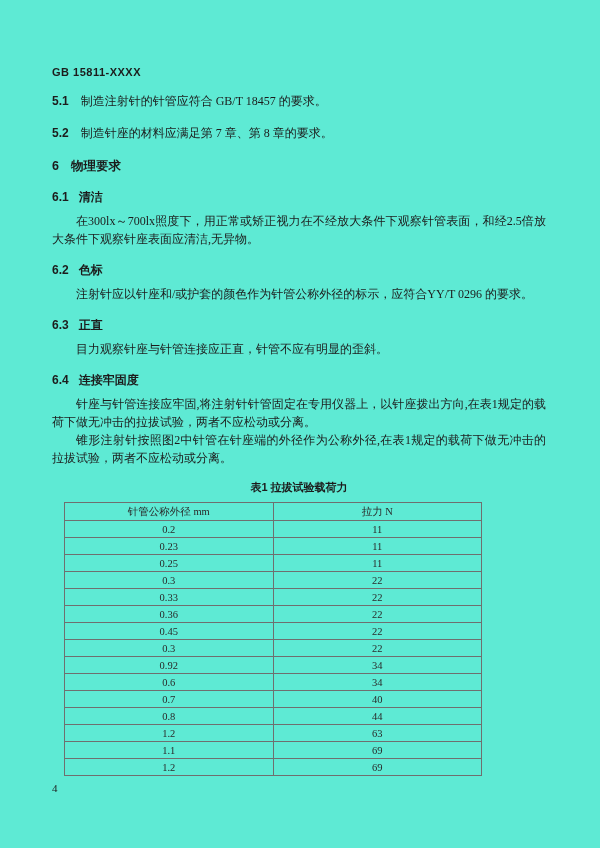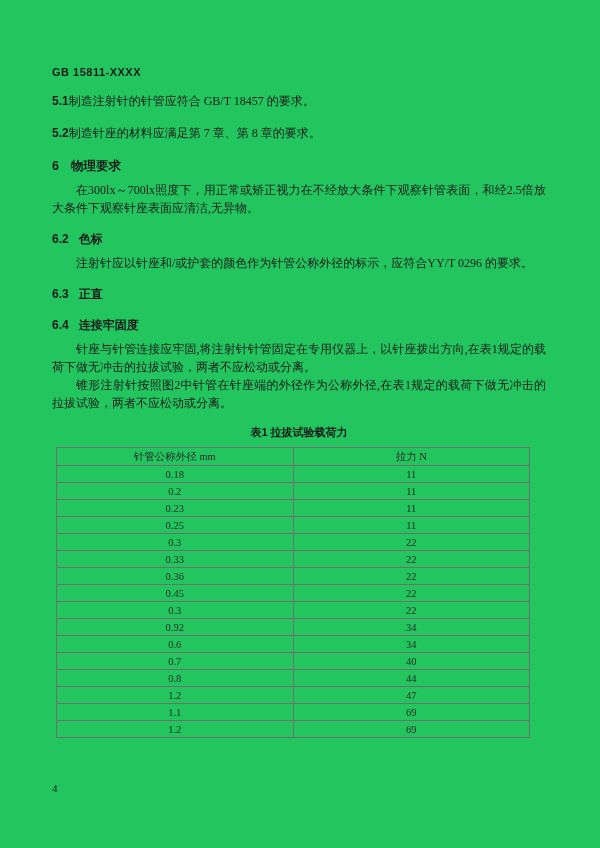--- a/index.html
+++ b/index.html
@@ -9,36 +9,37 @@
     height: 848px;
     position: relative;
     font-family: "Liberation Serif", "DejaVu Serif", serif;
     color: #1c1c1c;
     overflow: hidden;
   }
   .page {
     position: absolute;
     inset: 0;
     padding: 66px 54px 0 52px;
-    background: #22c55e;
+    background: #5eead4;
   }
   .doc-header {
     font-family: "Liberation Sans", "DejaVu Sans", sans-serif;
     font-weight: bold;
     font-size: 11px;
     letter-spacing: 0.5px;
   }
   .clause {
     margin-top: 14px;
     font-size: 12px;
     line-height: 18px;
   }
   .clause .num {
     font-family: "Liberation Sans", "DejaVu Sans", sans-serif;
     font-weight: bold;
+    margin-right: 12px;
   }
   .sec-heading {
     margin-top: 15px;
     font-family: "Liberation Sans", "DejaVu Sans", sans-serif;
     font-weight: bold;
     font-size: 12.5px;
     line-height: 18px;
   }
   .sec-heading .num { margin-right: 12px; }
   .sub-heading {
@@ -60,22 +61,22 @@
   .table-caption {
     margin-top: 12px;
     text-align: center;
     font-family: "Liberation Sans", "DejaVu Sans", sans-serif;
     font-weight: bold;
     font-size: 11px;
     line-height: 16px;
   }
   table.pull-table {
     margin-top: 7px;
-    margin-left: 4px;
-    width: 474px;
+    margin-left: 12px;
+    width: 418px;
     border-collapse: collapse;
     table-layout: fixed;
   }
   table.pull-table th,
   table.pull-table td {
     border: 1px solid #6f6f6f;
     height: 17px;
     text-align: center;
     vertical-align: middle;
     font-size: 10.5px;
@@ -104,52 +105,52 @@
   </div>
 
   <div class="clause">
     <span class="num">5.2</span><span class="txt">制造针座的材料应满足第 7 章、第 8 章的要求。</span>
   </div>
 
   <div class="sec-heading">
     <span class="num">6</span><span>物理要求</span>
   </div>
 
+  <div class="sub-heading">
+    <span class="num">6.1</span><span>清洁</span>
+  </div>
   <p class="para">在300lx～700lx照度下，用正常或矫正视力在不经放大条件下观察针管表面，和经2.5倍放大条件下观察针座表面应清洁,无异物。</p>
 
   <div class="sub-heading">
     <span class="num">6.2</span><span>色标</span>
   </div>
   <p class="para">注射针应以针座和/或护套的颜色作为针管公称外径的标示，应符合YY/T 0296 的要求。</p>
 
   <div class="sub-heading">
     <span class="num">6.3</span><span>正直</span>
   </div>
+  <p class="para">目力观察针座与针管连接应正直，针管不应有明显的歪斜。</p>
 
   <div class="sub-heading">
     <span class="num">6.4</span><span>连接牢固度</span>
   </div>
   <p class="para">针座与针管连接应牢固,将注射针针管固定在专用仪器上，以针座拨出方向,在表1规定的载荷下做无冲击的拉拔试验，两者不应松动或分离。</p>
   <p class="para">锥形注射针按照图2中针管在针座端的外径作为公称外径,在表1规定的载荷下做无冲击的拉拔试验，两者不应松动或分离。</p>
 
   <div class="table-caption">表1 拉拔试验载荷力</div>
 
   <table class="pull-table">
     <thead>
       <tr>
         <th>针管公称外径 mm</th>
         <th>拉力 N</th>
       </tr>
     </thead>
     <tbody>
         <tr>
-          <td>0.18</td>
-          <td>11</td>
-        </tr>
-        <tr>
           <td>0.2</td>
           <td>11</td>
         </tr>
         <tr>
           <td>0.23</td>
           <td>11</td>
         </tr>
         <tr>
           <td>0.25</td>
           <td>11</td>
@@ -185,21 +186,21 @@
         <tr>
           <td>0.7</td>
           <td>40</td>
         </tr>
         <tr>
           <td>0.8</td>
           <td>44</td>
         </tr>
         <tr>
           <td>1.2</td>
-          <td>47</td>
+          <td>63</td>
         </tr>
         <tr>
           <td>1.1</td>
           <td>69</td>
         </tr>
         <tr>
           <td>1.2</td>
           <td>69</td>
         </tr>
       </tbody>

